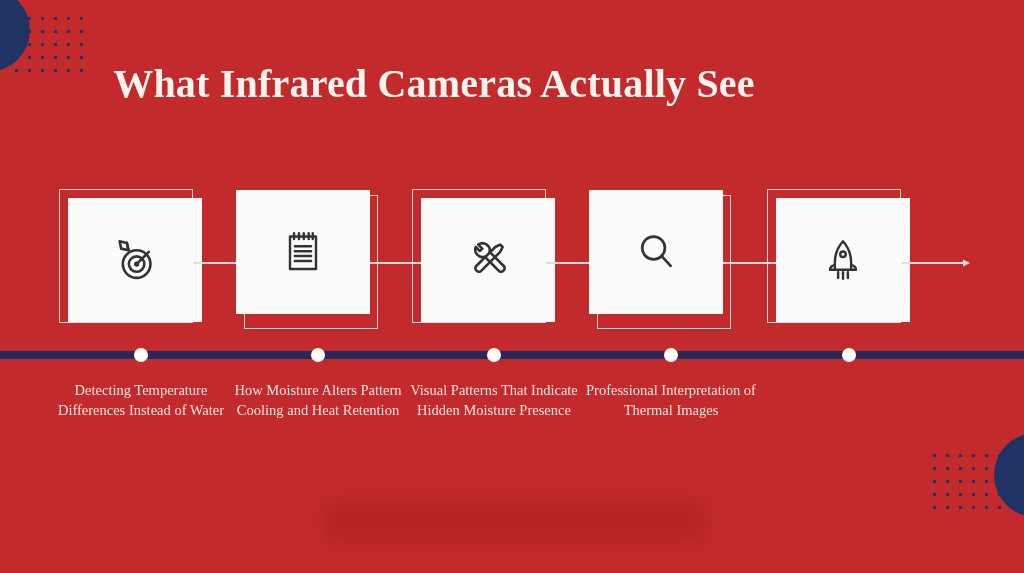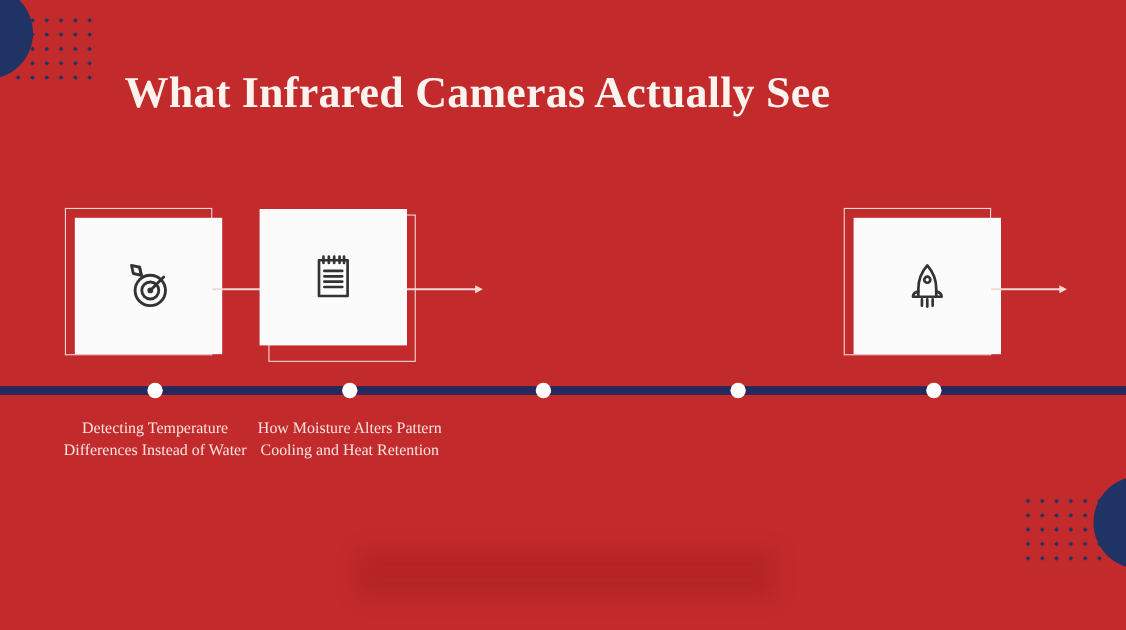--- a/index.html
+++ b/index.html
@@ -226,20 +226,56 @@
           </span>
         </div>
         <div class="step-connector">
           <svg width="76" height="10" viewBox="0 0 76 10" fill="none">
             <path d="M0 5 H64" stroke="#F3D9D6" stroke-width="1.8"></path>
             <path d="M62 1.4 L69 5 L62 8.6 Z" fill="#F3D9D6"></path>
           </svg>
         </div>
         <div class="step-caption">How Moisture Alters Pattern Cooling and Heat Retention</div>
       </div>
+      <div class="step" style="left: 406px;">
+        <div class="step-frame"></div>
+        <div class="step-card">
+          <span class="step-icon">
+            <svg viewBox="0 0 64 64" fill="none" stroke="#333333" stroke-width="3.2" stroke-linecap="round" stroke-linejoin="round">
+              <path d="M20 13 l5 5 -3 3 -5 -5 a9 9 0 0 0 11 12 l18 18 a4.5 4.5 0 0 0 6 -6 L34 22 A9 9 0 0 0 20 13 Z"></path>
+              <path d="M47 13 l-6 3 -24 24 a4.5 4.5 0 0 0 6 6 l24 -24 3 -6 z"></path>
+            </svg>
+          </span>
+        </div>
+        <div class="step-connector">
+          <svg width="76" height="10" viewBox="0 0 76 10" fill="none">
+            <path d="M0 5 H64" stroke="#F3D9D6" stroke-width="1.8"></path>
+            <path d="M62 1.4 L69 5 L62 8.6 Z" fill="#F3D9D6"></path>
+          </svg>
+        </div>
+        <div class="step-caption">Visual Patterns That Indicate Hidden Moisture Presence</div>
+      </div>
+      <div class="step offset-b" style="left: 583px;">
+        <div class="step-frame"></div>
+        <div class="step-card">
+          <span class="step-icon">
+            <svg viewBox="0 0 64 64" fill="none" stroke="#333333" stroke-width="3.4" stroke-linecap="round" stroke-linejoin="round">
+              <circle cx="29" cy="27" r="14"></circle>
+              <path d="M39 37 L50 49"></path>
+            </svg>
+          </span>
+        </div>
+        <div class="step-connector">
+          <svg width="76" height="10" viewBox="0 0 76 10" fill="none">
+            <path d="M0 5 H64" stroke="#F3D9D6" stroke-width="1.8"></path>
+            <path d="M62 1.4 L69 5 L62 8.6 Z" fill="#F3D9D6"></path>
+          </svg>
+        </div>
+        <div class="step-caption">Professional Interpretation of Thermal Images</div>
+      </div>
       <div class="step" style="left: 761px;">
         <div class="step-frame"></div>
         <div class="step-card">
           <span class="step-icon">
             <svg viewBox="0 0 64 64" fill="none" stroke="#333333" stroke-width="3" stroke-linecap="round" stroke-linejoin="round">
               <path d="M32 9 c7 8 10 17 10 26 v9 H22 v-9 c0 -9 3 -18 10 -26 z"></path>
               <circle cx="32" cy="25" r="3.4"></circle>
               <path d="M22 38 c-4 1 -6 3 -6 6 h6"></path>
               <path d="M42 38 c4 1 6 3 6 6 h-6"></path>
               <path d="M26 47 v7 M32 47 v8 M38 47 v7"></path>

